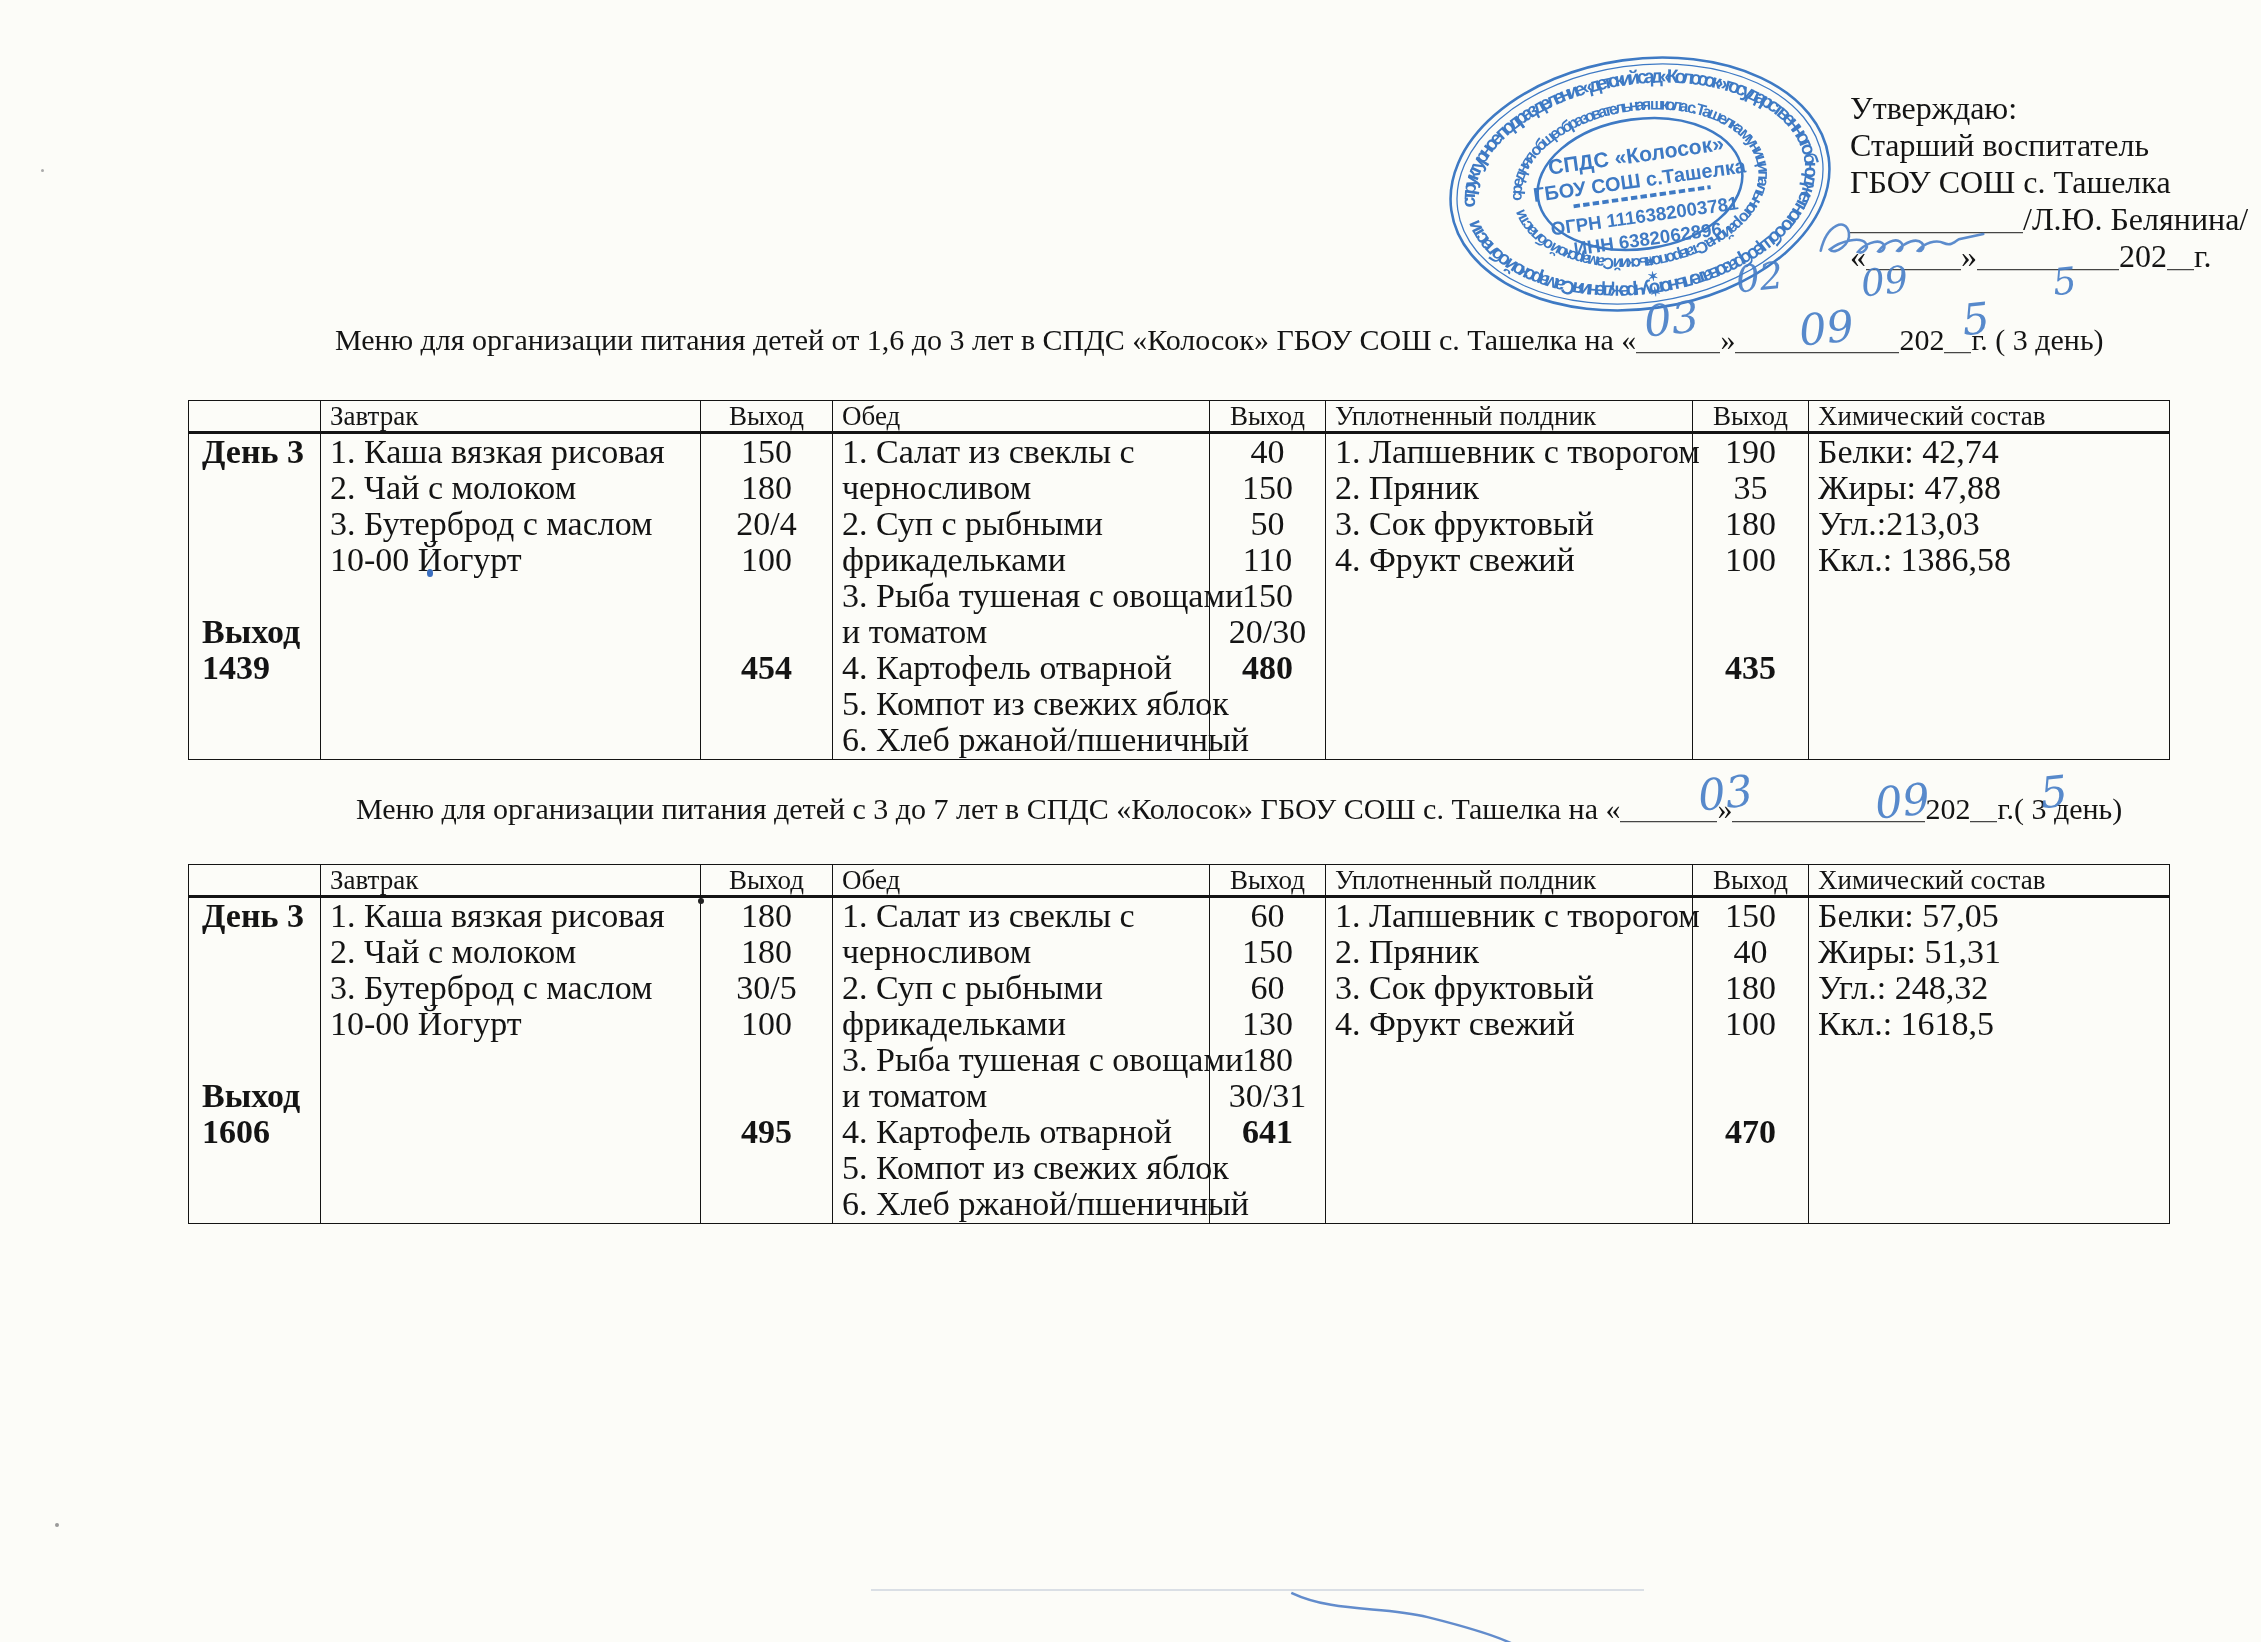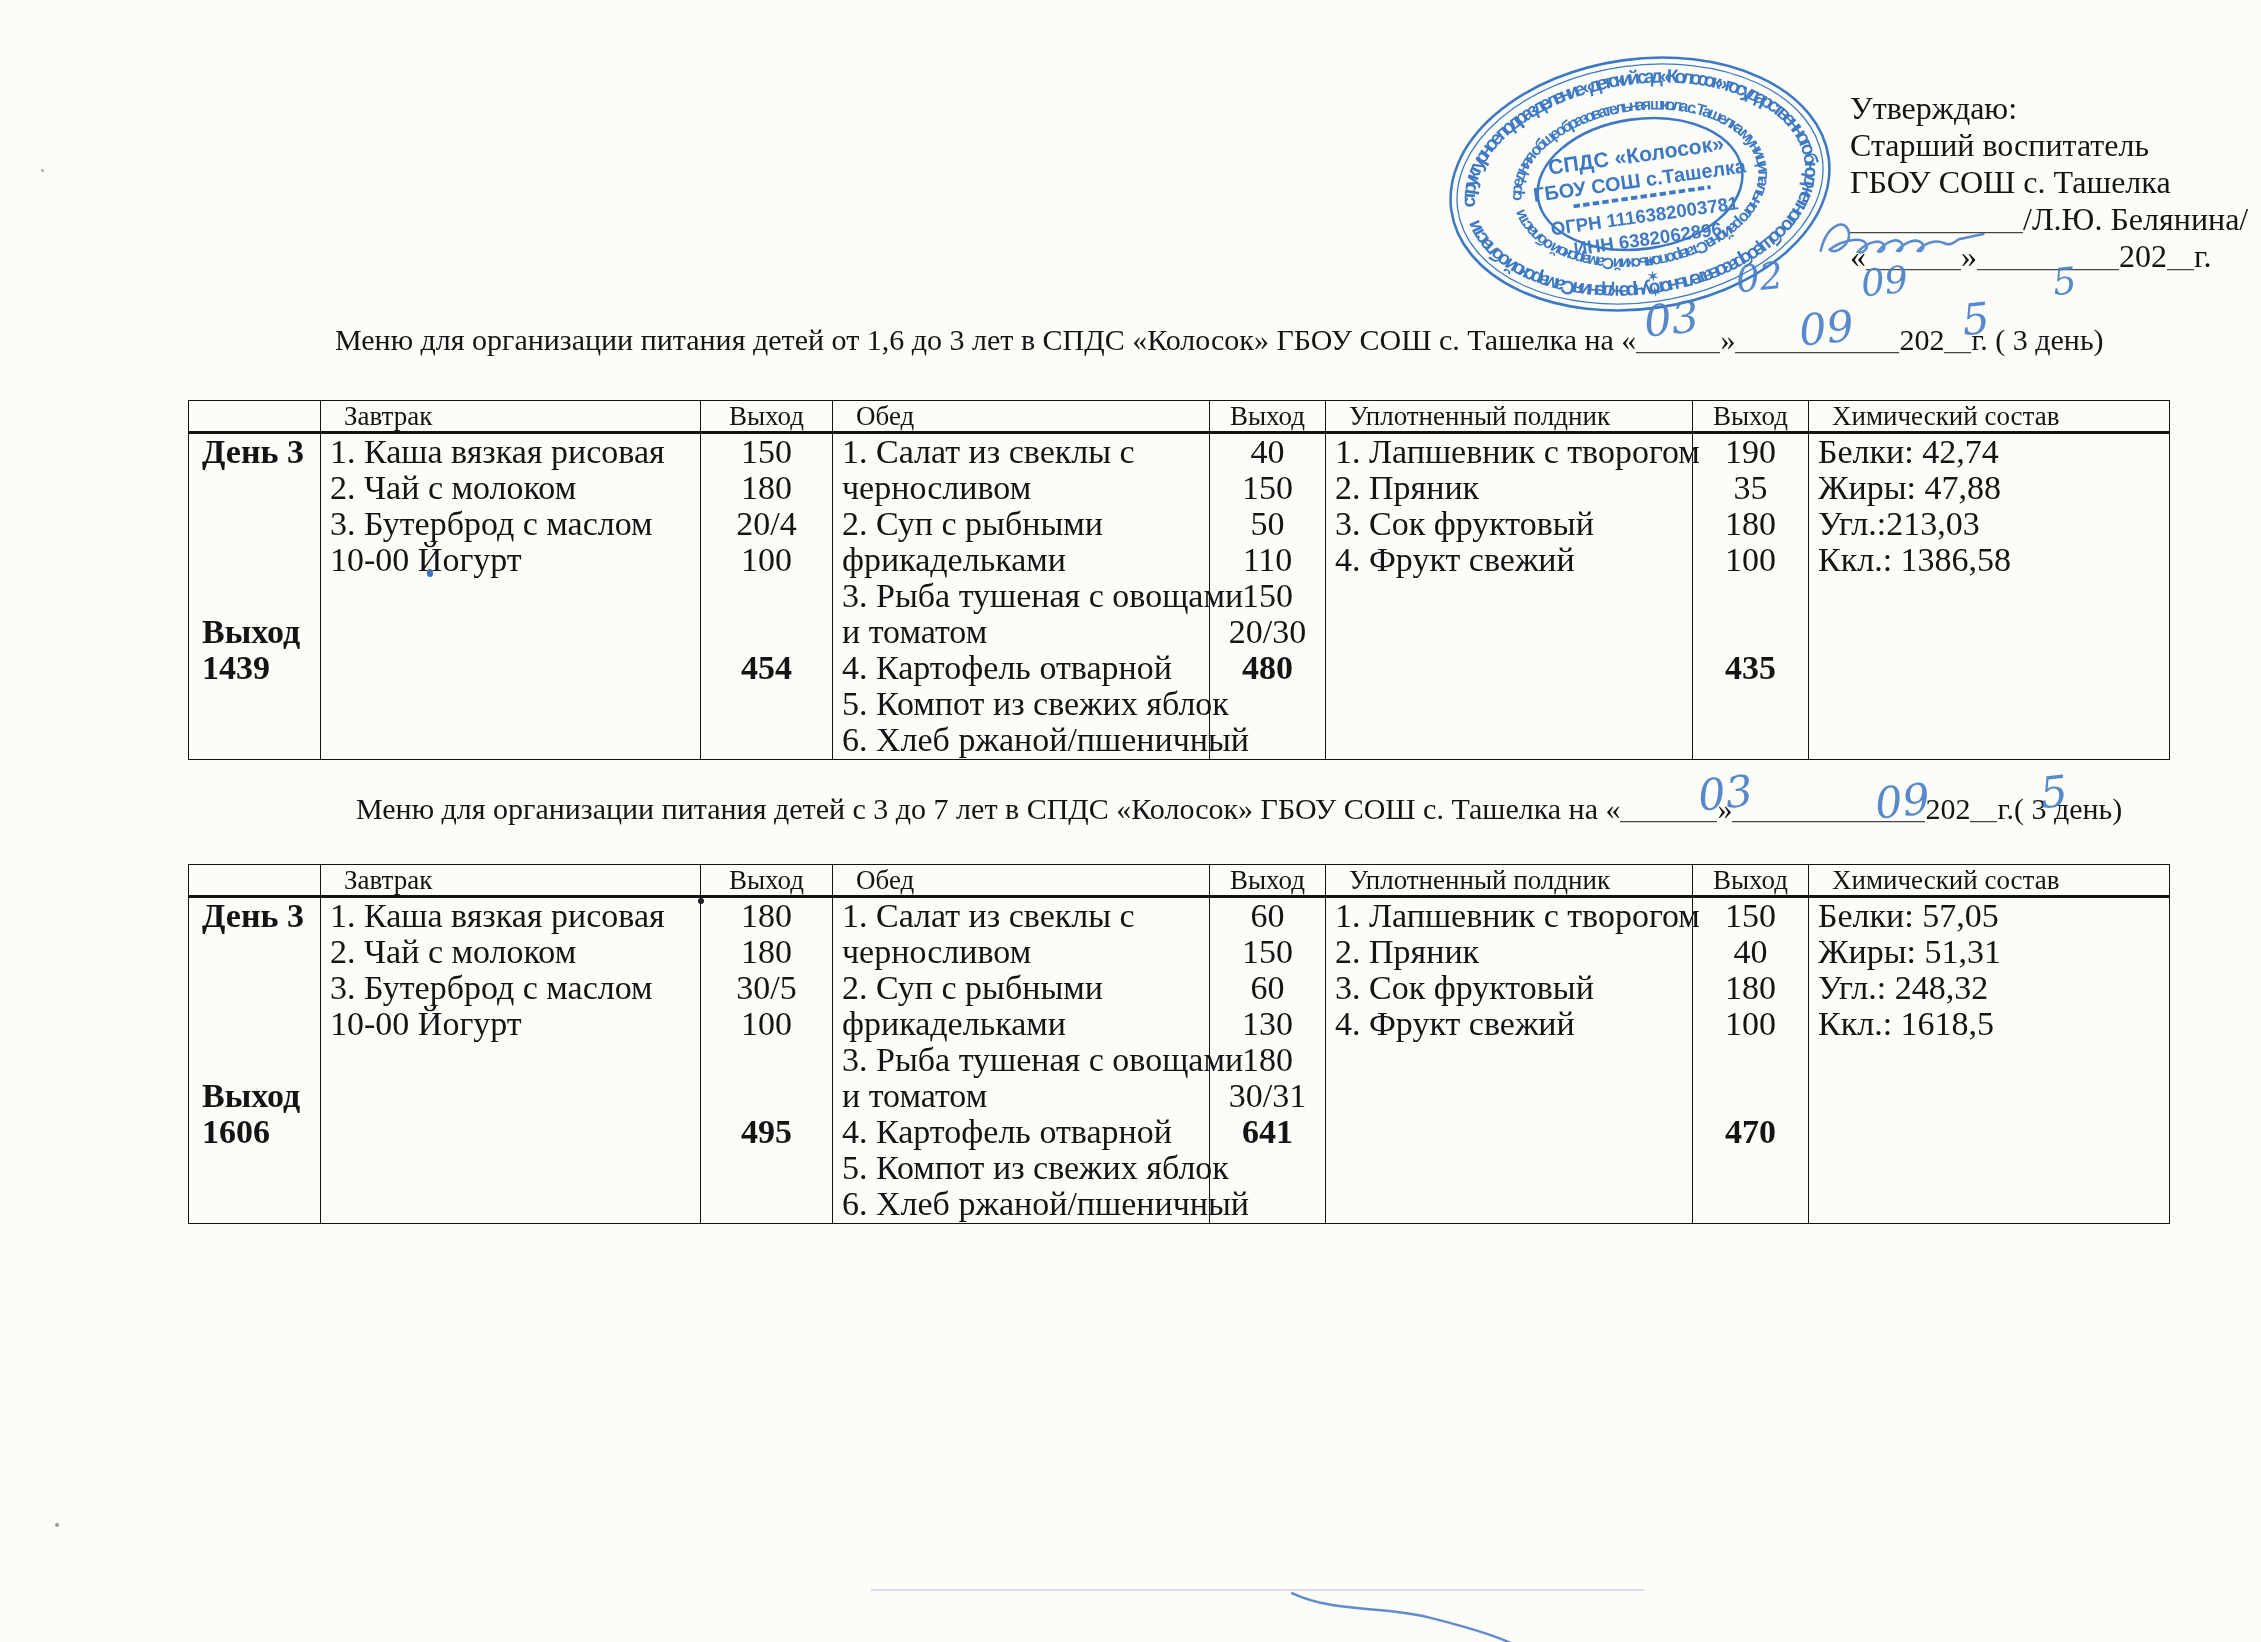--- a/index.html
+++ b/index.html
@@ -11,21 +11,21 @@
   
   .hw{position:absolute;color:#4a80c8;font-family:"DejaVu Serif",serif;font-style:italic;
       transform:rotate(-6deg);opacity:.92;white-space:nowrap;}
   .hw-big{font-size:43px;}
   .hw-med{font-size:37px;}
   
   .title{position:absolute;font-size:30px;white-space:nowrap;}
   
   .menu-table{position:absolute;left:188px;border-collapse:collapse;table-layout:fixed;width:1982px;}
   .menu-table td{border:1.9px solid #141414;vertical-align:top;padding:0;}
-  .menu-table tr.hrow td{height:30px;font-size:27px;line-height:30px;padding-left:23px;border-bottom-width:3.2px;}
+  .menu-table tr.hrow td{height:30px;font-size:27px;line-height:30px;padding-left:9px;border-bottom-width:3.2px;}
   .menu-table tr.hrow td.c{padding-left:0;text-align:center;}
   .menu-table tr.brow td{height:325px;font-size:34px;}
   .ln{height:36px;line-height:36px;white-space:nowrap;}
   .txtcol .ln{padding-left:9px;}
   .daycol .ln{padding-left:13px;}
   .numcol .ln{text-align:center;}
   .b{font-weight:bold;}
   
   .stamp{position:absolute;left:1439px;top:54px;transform:rotate(-8deg);opacity:.92;}
   .stamp text{font-family:"Liberation Sans",sans-serif;font-weight:bold;}

